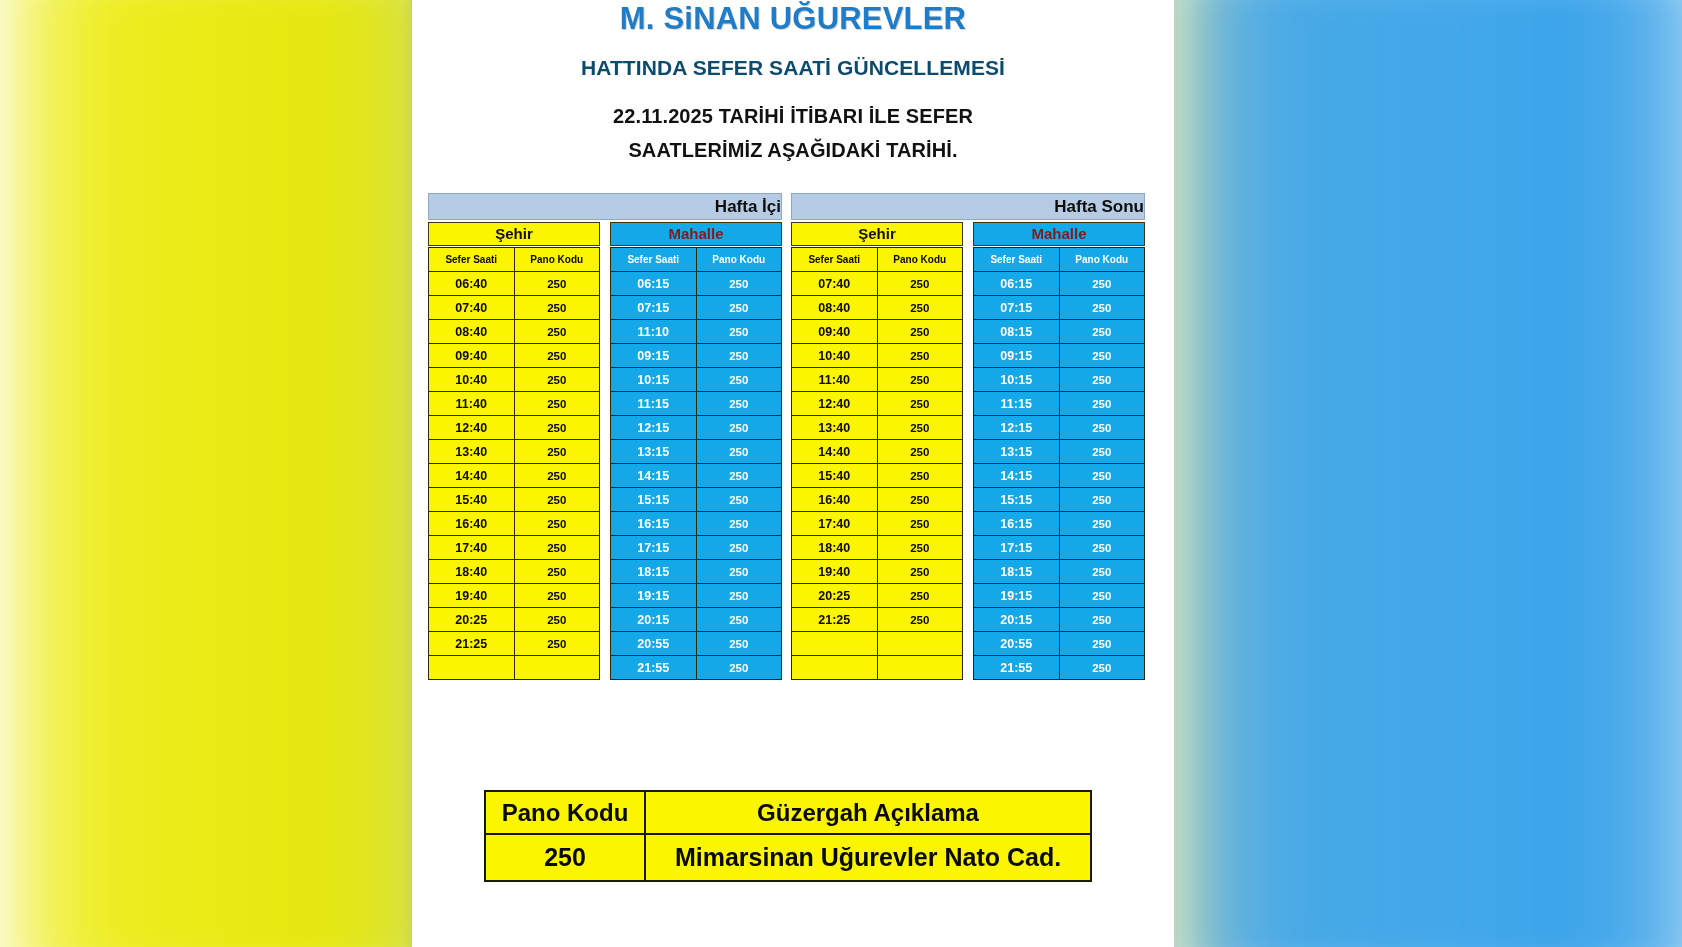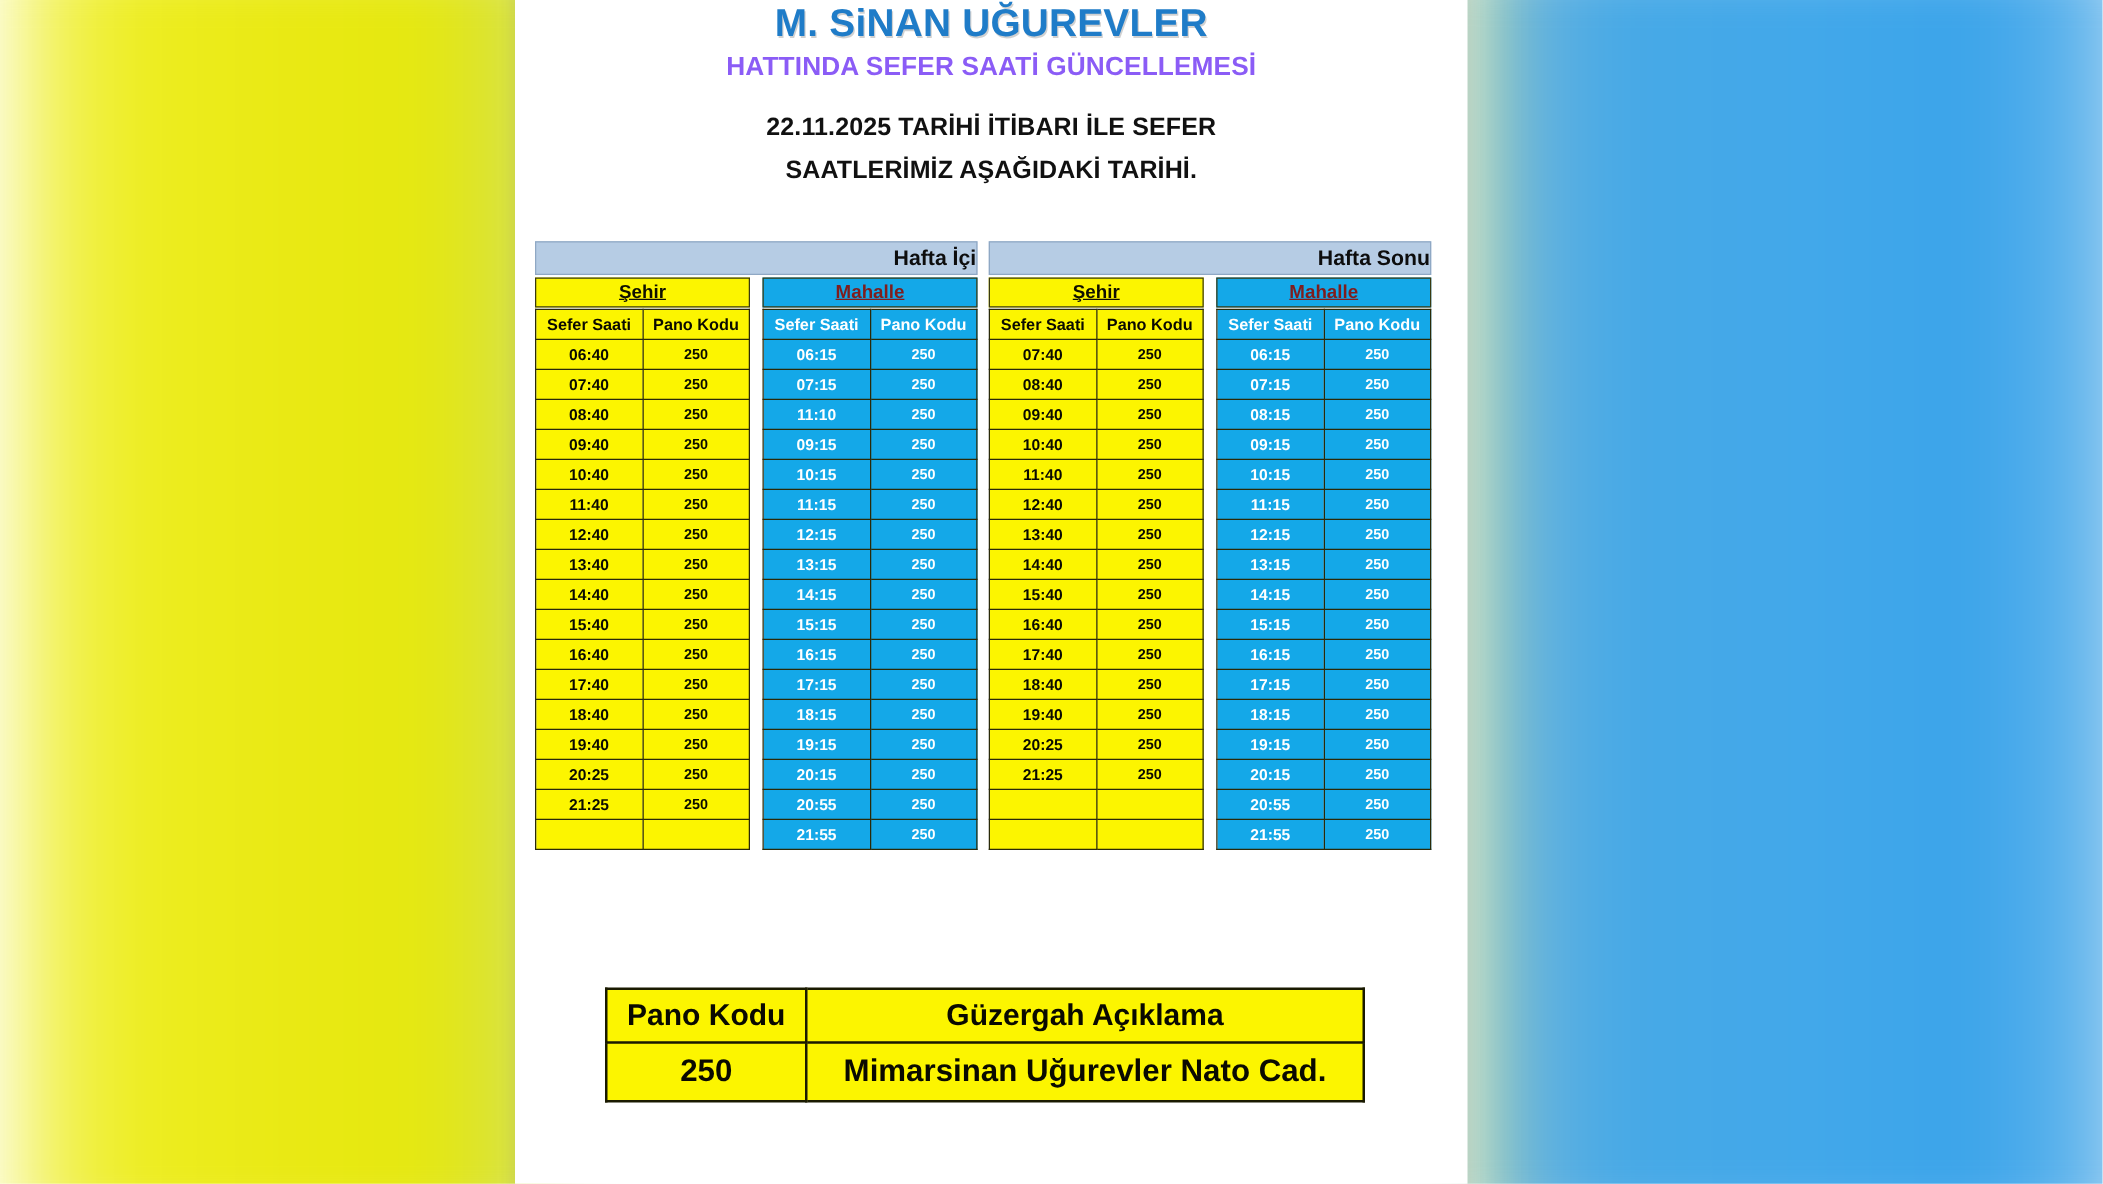--- a/index.html
+++ b/index.html
@@ -63,22 +63,22 @@
     font-size: 31px;
     font-weight: bold;
     color: #1f7cc8;
     letter-spacing: 0.2px;
     text-shadow: 1px 1px 0 rgba(0,0,0,0.18);
     line-height: 1.25;
   }
   .line-sub1 {
     font-size: 21px;
     font-weight: bold;
-    color: #8b5cf6;
-    margin-top: 3px;
+    color: #0c4a6e;
+    margin-top: 17px;
     letter-spacing: .1px;
   }
   .line-sub2 {
     font-size: 20px;
     font-weight: bold;
     color: #111111;
     margin-top: 19px;
     line-height: 1.72;
     letter-spacing: .1px;
   }
@@ -109,40 +109,39 @@
 
   .sect { width: 172px; }
 
   .sect-head {
     text-align: center;
     font-size: 15px;
     font-weight: bold;
     height: 22px;
     line-height: 22px;
     border: 1px solid #3a3a10;
-    text-decoration: underline;
   }
   .sect-head.sehir { background: #fcf500; color: #101000; }
   .sect-head.mahalle { background: #14a8e8; color: #7f1d1d; }
 
   table.sched {
     border-collapse: collapse;
     width: 172px;
     table-layout: fixed;
     margin-top: 1px;
   }
   table.sched th, table.sched td {
     height: 23px;
     text-align: center;
     font-size: 12.5px;
     font-weight: bold;
     padding: 0;
     border: 1px solid #2a2a08;
   }
-  table.sched th { font-size: 13px; }
+  table.sched th { font-size: 10px; }
 
   
   .sehir-tbl th { background: #fcf500; color: #0a0a00; }
   .sehir-tbl td { background: #fcf500; color: #0a0a00; }
   .sehir-tbl td.code { font-size: 11.5px; }
   .sehir-tbl td.empty { color: transparent; }
 
   
   .mahalle-tbl th { background: #14a8e8; color: #ffffff; border-color: #063a55; }
   .mahalle-tbl td { background: #14a8e8; color: #ffffff; border-color: #063a55; }

